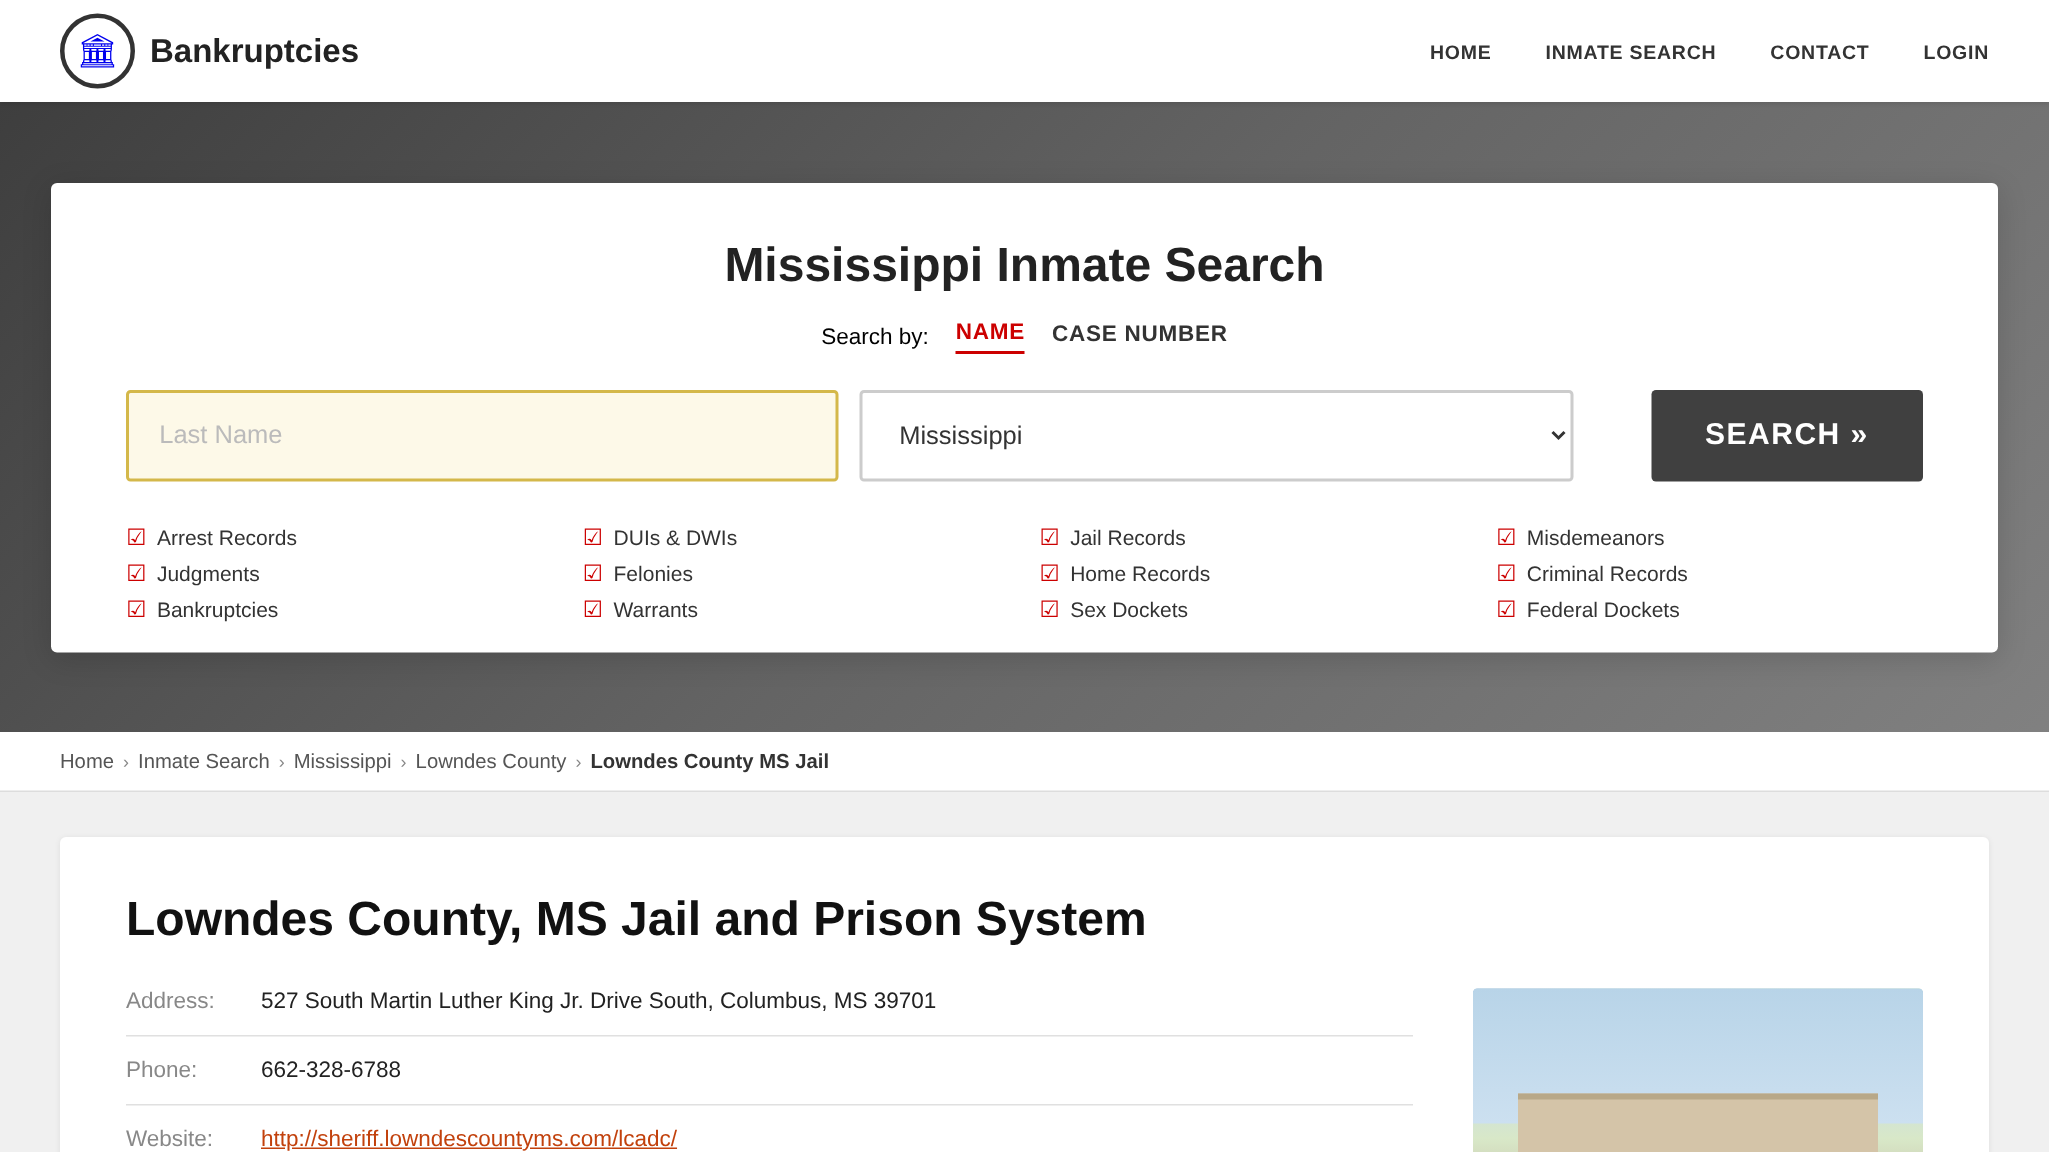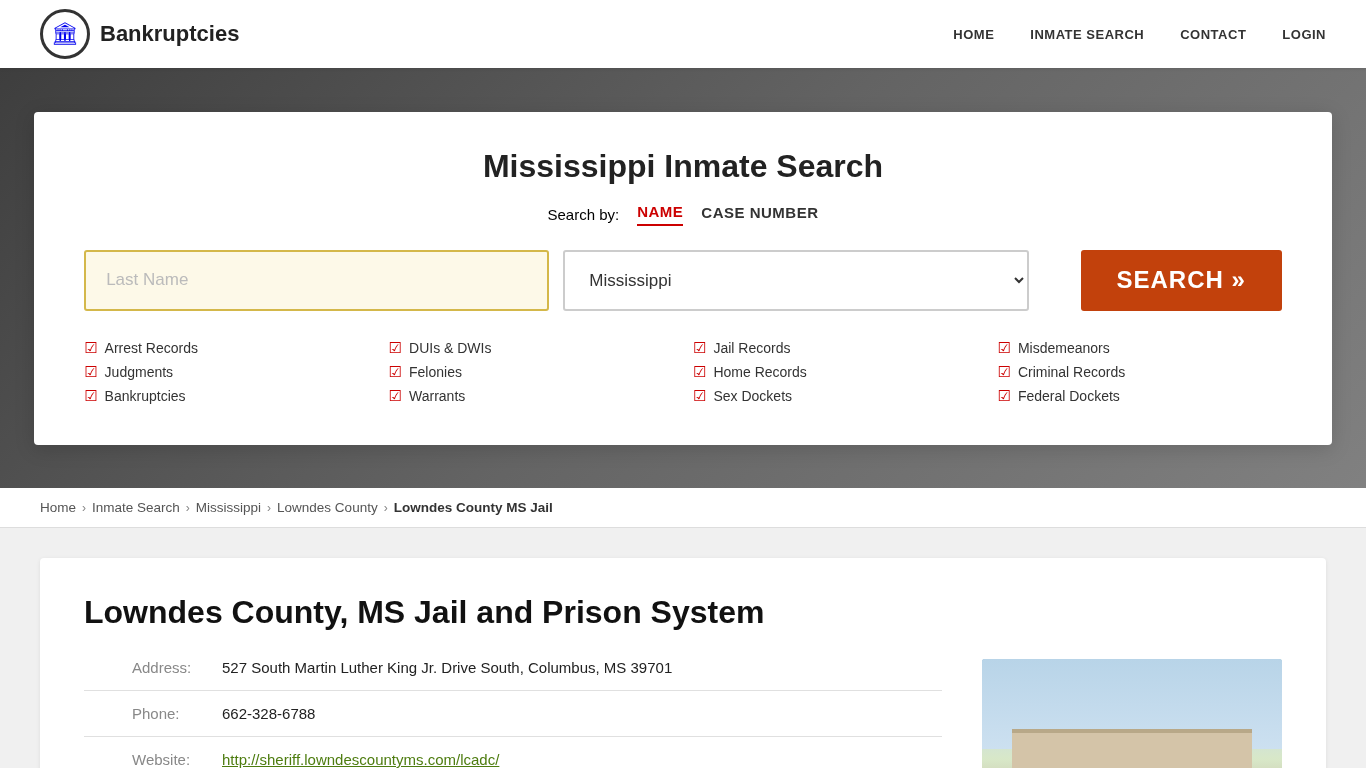--- a/index.html
+++ b/index.html
@@ -65,21 +65,21 @@
       pointer-events: none;
       user-select: none;
     }
 
     
     .search-card {
       position: relative;
       z-index: 5;
       background: #fff;
       border-radius: 4px;
-      padding: 36px 50px 40px;
+      padding: 36px 50px 20px;
       width: 1316px;
       max-width: 95%;
       box-shadow: 0 4px 20px rgba(0,0,0,0.15);
     }
     .search-card-title {
       text-align: center;
       font-size: 32px;
       font-weight: 700;
       color: #222;
       margin-bottom: 18px;
@@ -128,25 +128,25 @@
       padding: 18px 20px;
       font-size: 17px;
       border: 2px solid #ccc;
       background: #fff;
       border-radius: 3px;
       outline: none;
       color: #333;
       appearance: auto;
     }
     .search-btn {
-      background: #c2410c;
+      background: #404040;
       color: #fff;
       border: none;
       padding: 0 36px;
-      font-size: 24px;
+      font-size: 20px;
       font-weight: 700;
       letter-spacing: 1px;
       border-radius: 3px;
       cursor: pointer;
       white-space: nowrap;
       margin-left: 38px;
     }
 
     .checklist-grid {
       display: grid;
@@ -197,29 +197,28 @@
       display: flex;
       gap: 40px;
     }
     .facility-details { flex: 1; }
     .detail-row {
       display: flex;
       align-items: center;
       gap: 0;
       margin-bottom: 14px;
       font-size: 15px;
-      margin-left: 48px;
     }
     .detail-label {
       color: #888;
       min-width: 90px;
       font-size: 15px;
     }
     .detail-value { color: #222; }
-    .detail-value a { color: #4d7c0f; text-decoration: underline; }
+    .detail-value a { color: #c2410c; text-decoration: underline; }
     .detail-divider {
       border: none;
       border-top: 1px solid #e0e0e0;
       margin: 8px 0 14px 0;
     }
     .facility-image {
       width: 300px;
       height: 200px;
       background: linear-gradient(160deg, #b0cce0 0%, #d4e8d0 40%, #e8d4b0 80%, #c8b898 100%);
       border-radius: 3px;

